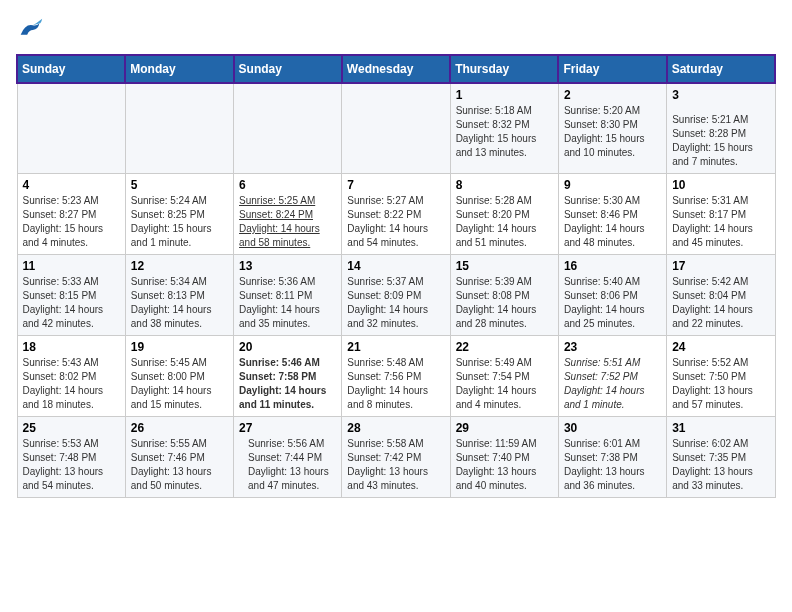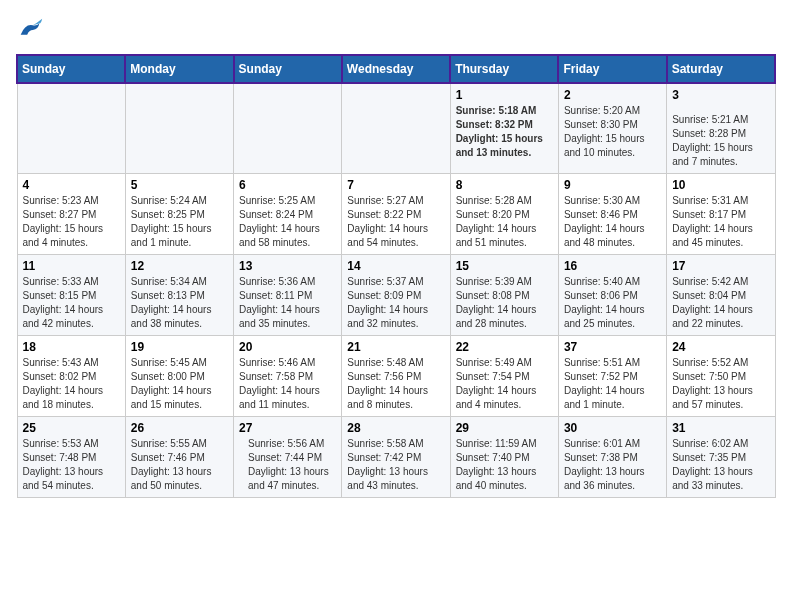--- a/index.html
+++ b/index.html
@@ -126,21 +126,21 @@
       </tr>
   </thead>
   <tbody id="calendar-body">
   <tr>
         <td class="empty-cell"></td>
         <td class="empty-cell"></td>
         <td class="empty-cell"></td>
         <td class="empty-cell"></td>
         <td>
           <span class="day-number">1</span>
-          <div class="day-info" style="white-space: pre-line; font-weight: bold;">Sunrise: 5:18 AM
+          <div class="day-info" style="white-space: pre-line;">Sunrise: 5:18 AM
 Sunset: 8:32 PM
 Daylight: 15 hours
 and 13 minutes.</div>
         </td>
         <td>
           <span class="day-number">2</span>
           <div class="day-info" style="white-space: pre-line;">Sunrise: 5:20 AM
 Sunset: 8:30 PM
 Daylight: 15 hours
 and 10 minutes.</div>
@@ -163,21 +163,21 @@
         </td>
         <td>
           <span class="day-number">5</span>
           <div class="day-info" style="white-space: pre-line;">Sunrise: 5:24 AM
 Sunset: 8:25 PM
 Daylight: 15 hours
 and 1 minute.</div>
         </td>
         <td>
           <span class="day-number">6</span>
-          <div class="day-info" style="white-space: pre-line;">Sunrise: 5:25 AM
+          <div class="day-info" style="white-space: pre-line; text-decoration: underline;">Sunrise: 5:25 AM
 Sunset: 8:24 PM
 Daylight: 14 hours
 and 58 minutes.</div>
         </td>
         <td>
           <span class="day-number">7</span>
           <div class="day-info" style="white-space: pre-line;">Sunrise: 5:27 AM
 Sunset: 8:22 PM
 Daylight: 14 hours
 and 54 minutes.</div>
@@ -265,42 +265,42 @@
         </td>
         <td>
           <span class="day-number">19</span>
           <div class="day-info" style="white-space: pre-line;">Sunrise: 5:45 AM
 Sunset: 8:00 PM
 Daylight: 14 hours
 and 15 minutes.</div>
         </td>
         <td>
           <span class="day-number">20</span>
-          <div class="day-info" style="white-space: pre-line;">Sunrise: 5:46 AM
+          <div class="day-info" style="white-space: pre-line; font-weight: bold;">Sunrise: 5:46 AM
 Sunset: 7:58 PM
 Daylight: 14 hours
 and 11 minutes.</div>
         </td>
         <td>
           <span class="day-number">21</span>
           <div class="day-info" style="white-space: pre-line;">Sunrise: 5:48 AM
 Sunset: 7:56 PM
 Daylight: 14 hours
 and 8 minutes.</div>
         </td>
         <td>
           <span class="day-number">22</span>
           <div class="day-info" style="white-space: pre-line;">Sunrise: 5:49 AM
 Sunset: 7:54 PM
 Daylight: 14 hours
 and 4 minutes.</div>
         </td>
         <td>
-          <span class="day-number">37</span>
-          <div class="day-info" style="white-space: pre-line;">Sunrise: 5:51 AM
+          <span class="day-number">23</span>
+          <div class="day-info" style="white-space: pre-line; font-style: italic;">Sunrise: 5:51 AM
 Sunset: 7:52 PM
 Daylight: 14 hours
 and 1 minute.</div>
         </td>
         <td>
           <span class="day-number">24</span>
           <div class="day-info" style="white-space: pre-line;">Sunrise: 5:52 AM
 Sunset: 7:50 PM
 Daylight: 13 hours
 and 57 minutes.</div>

